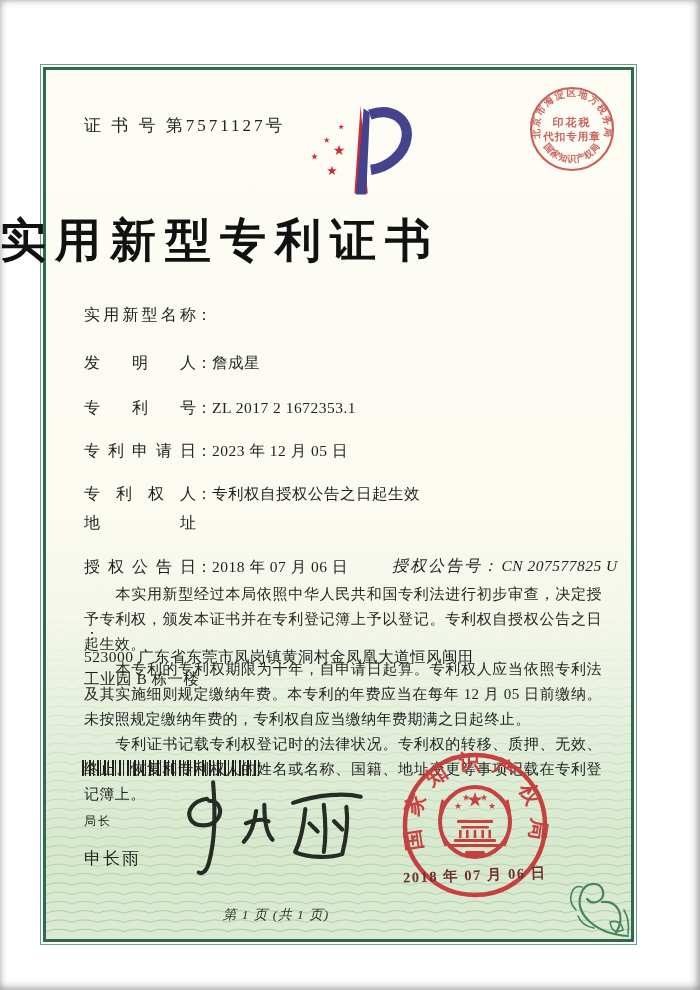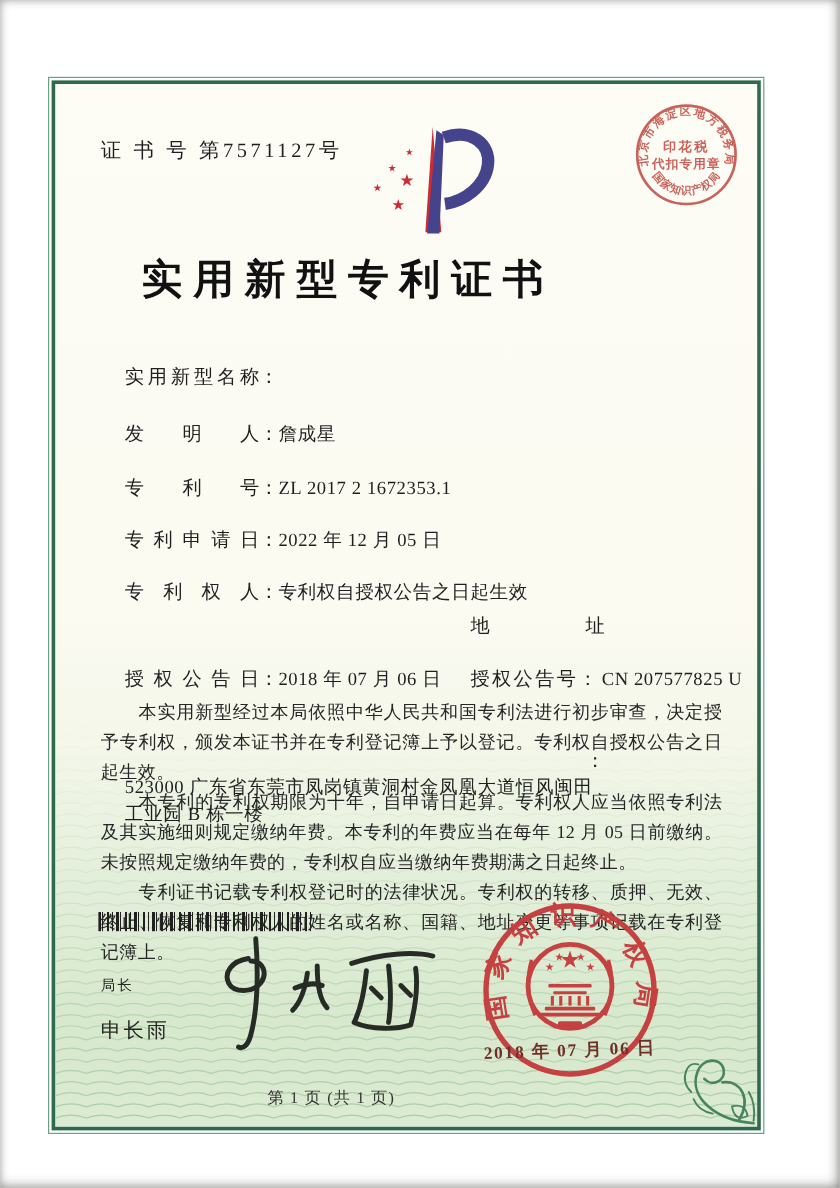--- a/index.html
+++ b/index.html
@@ -14,40 +14,40 @@
        inset 0 5px 7px -4px rgba(70,70,70,.28);
   }
   .frame{position:absolute;left:40px;top:64px;width:597px;height:881px;
     border:1px solid #6aa183;padding:2px;box-sizing:border-box;}
   .frame-inner{width:100%;height:100%;box-sizing:border-box;border:3px solid #2e6b4d;
     position:relative;overflow:hidden;
     background:linear-gradient(180deg,#fdfcf5 0%,#fcfbf2 50%,#f4f7ea 63%,#e4efdb 76%,#d7e8cd 90%,#dcebd3 100%);}
   #wave-svg{position:absolute;left:0;bottom:0;width:585px;height:378px;display:block;}
   .abs{position:absolute;}
   .cert-no{left:84px;top:114px;font-size:17px;letter-spacing:3px;}
-  .title{left:0;top:210px;width:580px;text-align:center;font-size:34px;font-weight:bold;
+  .title{left:0;top:210px;width:580px;text-align:left;font-size:46px;font-weight:bold;
     letter-spacing:9px;color:#111;}
-  .row{left:84px;display:flex;align-items:flex-end;font-size:15.5px;line-height:22px;margin-left:20px;}
+  .row{left:84px;display:flex;align-items:flex-start;font-size:15.5px;line-height:22px;}
   .lbl{display:inline-block;width:112px;text-align:justify;text-align-last:justify;
     font-size:16px;flex:0 0 112px;}
   .colon{display:inline-block;width:16px;font-size:16px;}
   .val{display:inline-block;max-width:420px;letter-spacing:0.5px;}
   .row-right{left:392px;font-size:15.5px;}
   .row-right .lbl2{letter-spacing:2px;font-size:16px;}
   .paras{left:84px;top:582px;width:518px;font-size:15px;line-height:25px;
     text-align:justify;letter-spacing:0.4px;color:#262626;}
   .paras p{margin:0;text-indent:2.1em;}
   .barcode{left:82px;top:760px;width:178px;height:16px;
     background:repeating-linear-gradient(90deg,#20201e 0 2px,transparent 2px 3px,
       #20201e 3px 4px,transparent 4px 7px,#20201e 7px 9px,transparent 9px 11px,
       #20201e 11px 12px,transparent 12px 15px);}
   .signer-title{left:84px;top:813px;font-size:12px;letter-spacing:2px;color:#232823;font-family:Liberation Mono, monospace;}
   .signer-name{left:84px;top:847px;font-size:17px;letter-spacing:2px;color:#232823;}
   .footer{left:0;top:906px;width:552px;text-align:center;font-size:13.5px;
-    letter-spacing:1px;color:#333;}
+    letter-spacing:1px;color:#333;font-style:italic;}
   .seal-cnipa{left:390px;top:740px;width:170px;height:170px;opacity:.95;}
   .stamp-tax{left:492px;top:49px;width:160px;height:160px;opacity:.85;}
   .signature{left:168px;top:776px;width:205px;height:108px;}
   .flourish{left:563px;top:843px;width:78px;height:100px;}
   .hidden-defs{position:absolute;width:0;height:0;}
   svg text{font-family:"Liberation Serif","DejaVu Serif",serif;}
 </style>
 </head>
 <body>
 
@@ -161,38 +161,38 @@
     <span class="val">詹成星</span>
   </div>
   <div class="abs row" style="top:397px;">
     <span class="lbl">专利号</span>
       <span class="colon">：</span>
     <span class="val">ZL 2017 2 1672353.1</span>
   </div>
   <div class="abs row" style="top:440px;">
     <span class="lbl">专利申请日</span>
       <span class="colon">：</span>
-    <span class="val">2022 年 12 月 05 日</span>
+    <span class="val">2023 年 12 月 05 日</span>
   </div>
   <div class="abs row" style="top:483px;">
     <span class="lbl">专利权人</span>
       <span class="colon">：</span>
     <span class="val">专利权自授权公告之日起生效</span>
   </div>
   <div class="abs row" style="top:512px;flex-direction:column;">
     <span class="lbl">地址</span>
       <span class="colon">：</span>
     <span class="val" style="max-width:400px;">523000 广东省东莞市凤岗镇黄洞村金凤凰大道恒风闽田工业园 B 栋一楼</span>
   </div>
   <div class="abs row" style="top:556px;">
     <span class="lbl">授权公告日</span>
       <span class="colon">：</span>
     <span class="val">2018 年 07 月 06 日</span>
   </div>
-  <div class="abs row-right" style="top:556px;">
+  <div class="abs row-right" style="top:556px;font-style:italic;">
     <span class="lbl2">授权公告号</span><span>：</span>
     <span class="val">CN 207577825 U</span>
   </div>
 
   <div class="abs paras">
     <p>本实用新型经过本局依照中华人民共和国专利法进行初步审查，决定授予专利权，颁发本证书并在专利登记簿上予以登记。专利权自授权公告之日起生效。</p>
     <p>本专利的专利权期限为十年，自申请日起算。专利权人应当依照专利法及其实施细则规定缴纳年费。本专利的年费应当在每年 12 月 05 日前缴纳。未按照规定缴纳年费的，专利权自应当缴纳年费期满之日起终止。</p>
     <p>专利证书记载专利权登记时的法律状况。专利权的转移、质押、无效、终止、恢复和专利权人的姓名或名称、国籍、地址变更等事项记载在专利登记簿上。</p>
   </div>
 

